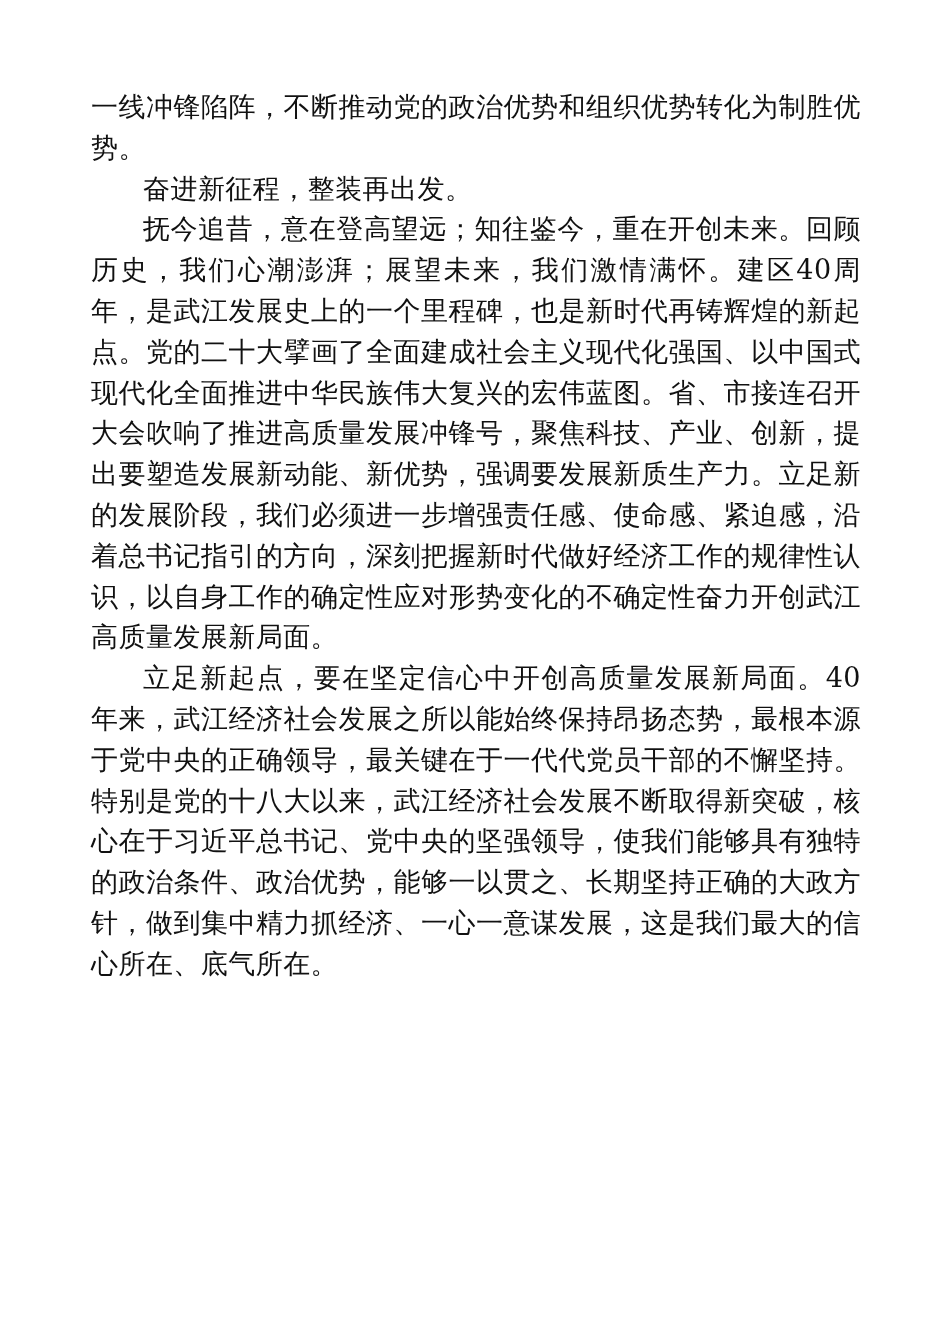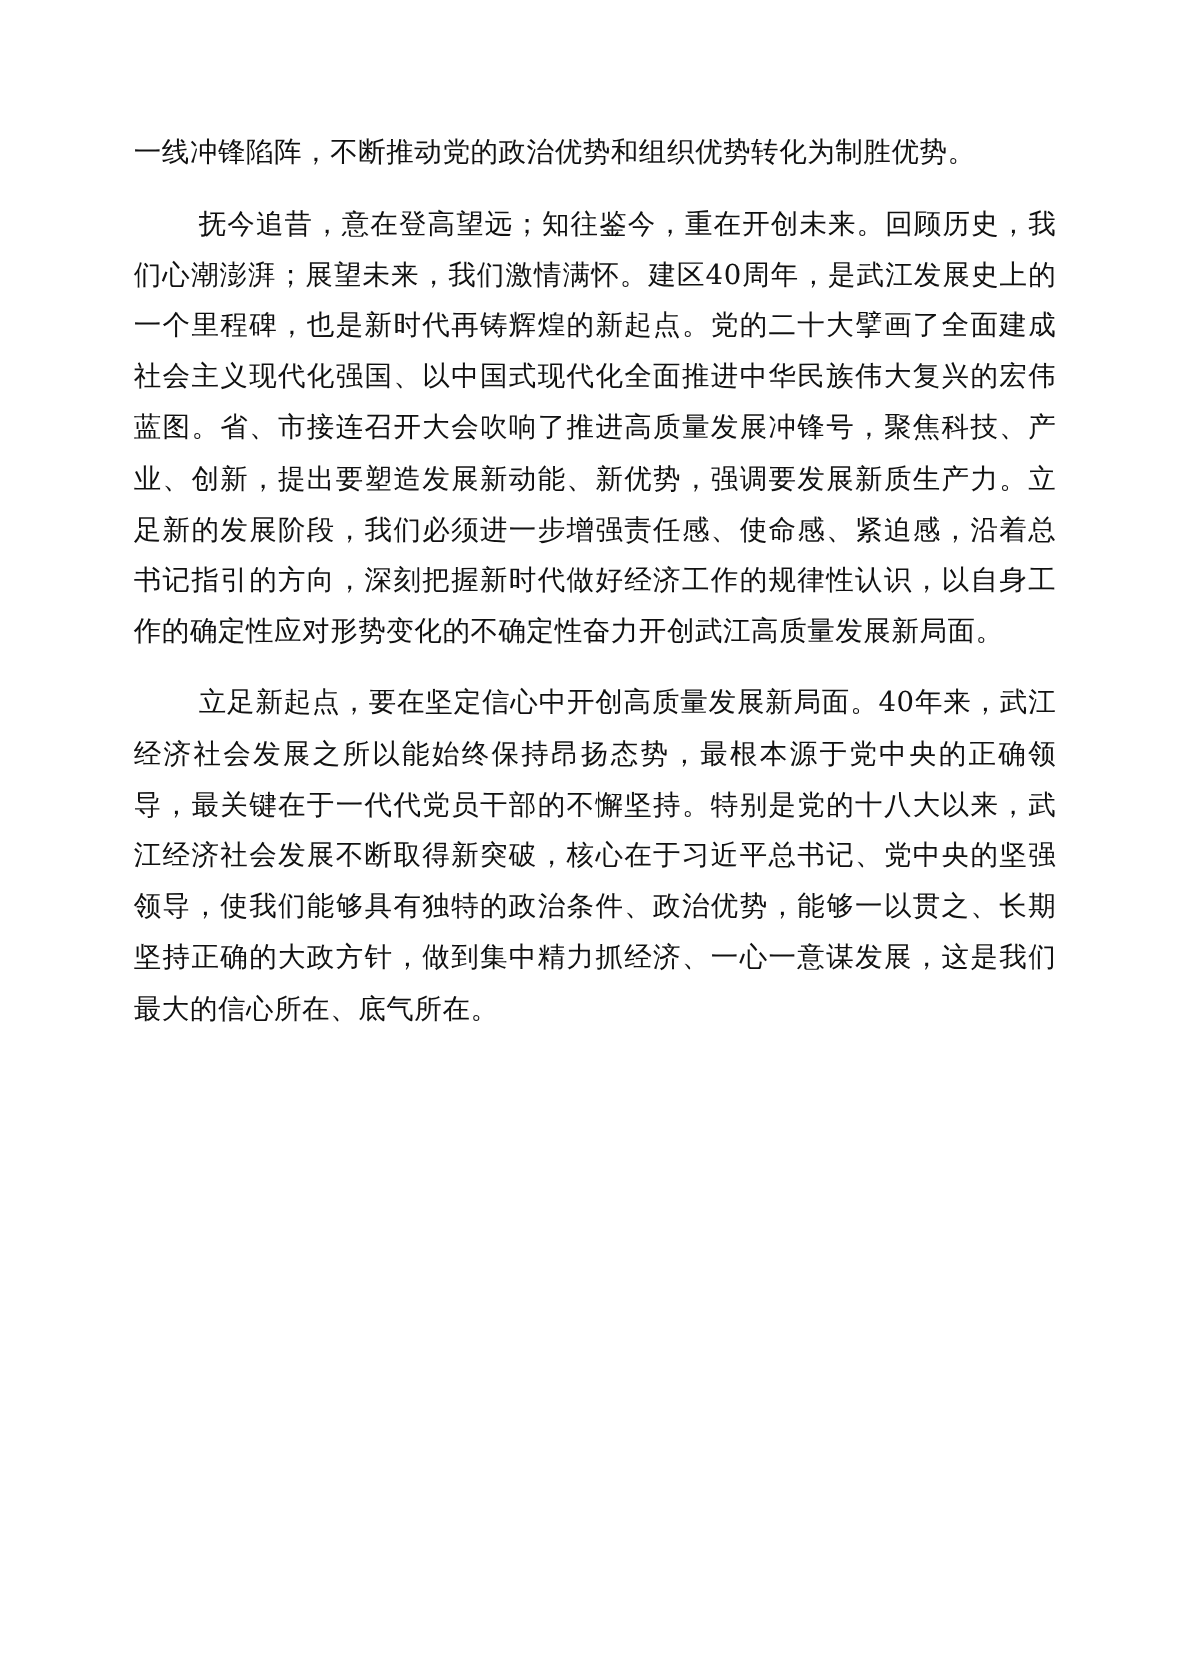--- a/index.html
+++ b/index.html
@@ -21,23 +21,23 @@
     background: #ffffff;
     box-sizing: border-box;
   }
   #text-body {
     position: absolute;
     left: 91px;
     top: 87px;
     width: 770px;
   }
   p.para {
-    margin: 16px;
+    margin: 0;
     padding: 0;
-    font-size: 22px;
+    font-size: 27px;
     line-height: 40.8px;
     text-align: justify;
     text-justify: inter-character;
     text-align-last: left;
     letter-spacing: 0.45px;
     word-break: break-all;
     color: #111111;
     font-weight: normal;
   }
   p.indent {
@@ -50,19 +50,20 @@
 </head>
 <body>
 
 <div id="page">
   <div id="text-body">
 
     <p class="para">一线冲锋陷阵，不断推动党的政治优势和组织优势转化为制胜优势。</p>
 
 
 
+    <p class="para indent">奋进新征程，整装再出发。</p>
 
     <p class="para indent">抚今追昔，意在登高望远；知往鉴今，重在开创未来。回顾历史，我们心潮澎湃；展望未来，我们激情满怀。建区40周年，是武江发展史上的一个里程碑，也是新时代再铸辉煌的新起点。党的二十大擘画了全面建成社会主义现代化强国、以中国式现代化全面推进中华民族伟大复兴的宏伟蓝图。省、市接连召开大会吹响了推进高质量发展冲锋号，聚焦科技、产业、创新，提出要塑造发展新动能、新优势，强调要发展新质生产力。立足新的发展阶段，我们必须进一步增强责任感、使命感、紧迫感，沿着总书记指引的方向，深刻把握新时代做好经济工作的规律性认识，以自身工作的确定性应对形势变化的不确定性奋力开创武江高质量发展新局面。</p>
 
     <p class="para indent">立足新起点，要在坚定信心中开创高质量发展新局面。40年来，武江经济社会发展之所以能始终保持昂扬态势，最根本源于党中央的正确领导，最关键在于一代代党员干部的不懈坚持。特别是党的十八大以来，武江经济社会发展不断取得新突破，核心在于习近平总书记、党中央的坚强领导，使我们能够具有独特的政治条件、政治优势，能够一以贯之、长期坚持正确的大政方针，做到集中精力抓经济、一心一意谋发展，这是我们最大的信心所在、底气所在。</p>
 
   </div>
 </div>
 
 </body></html>

